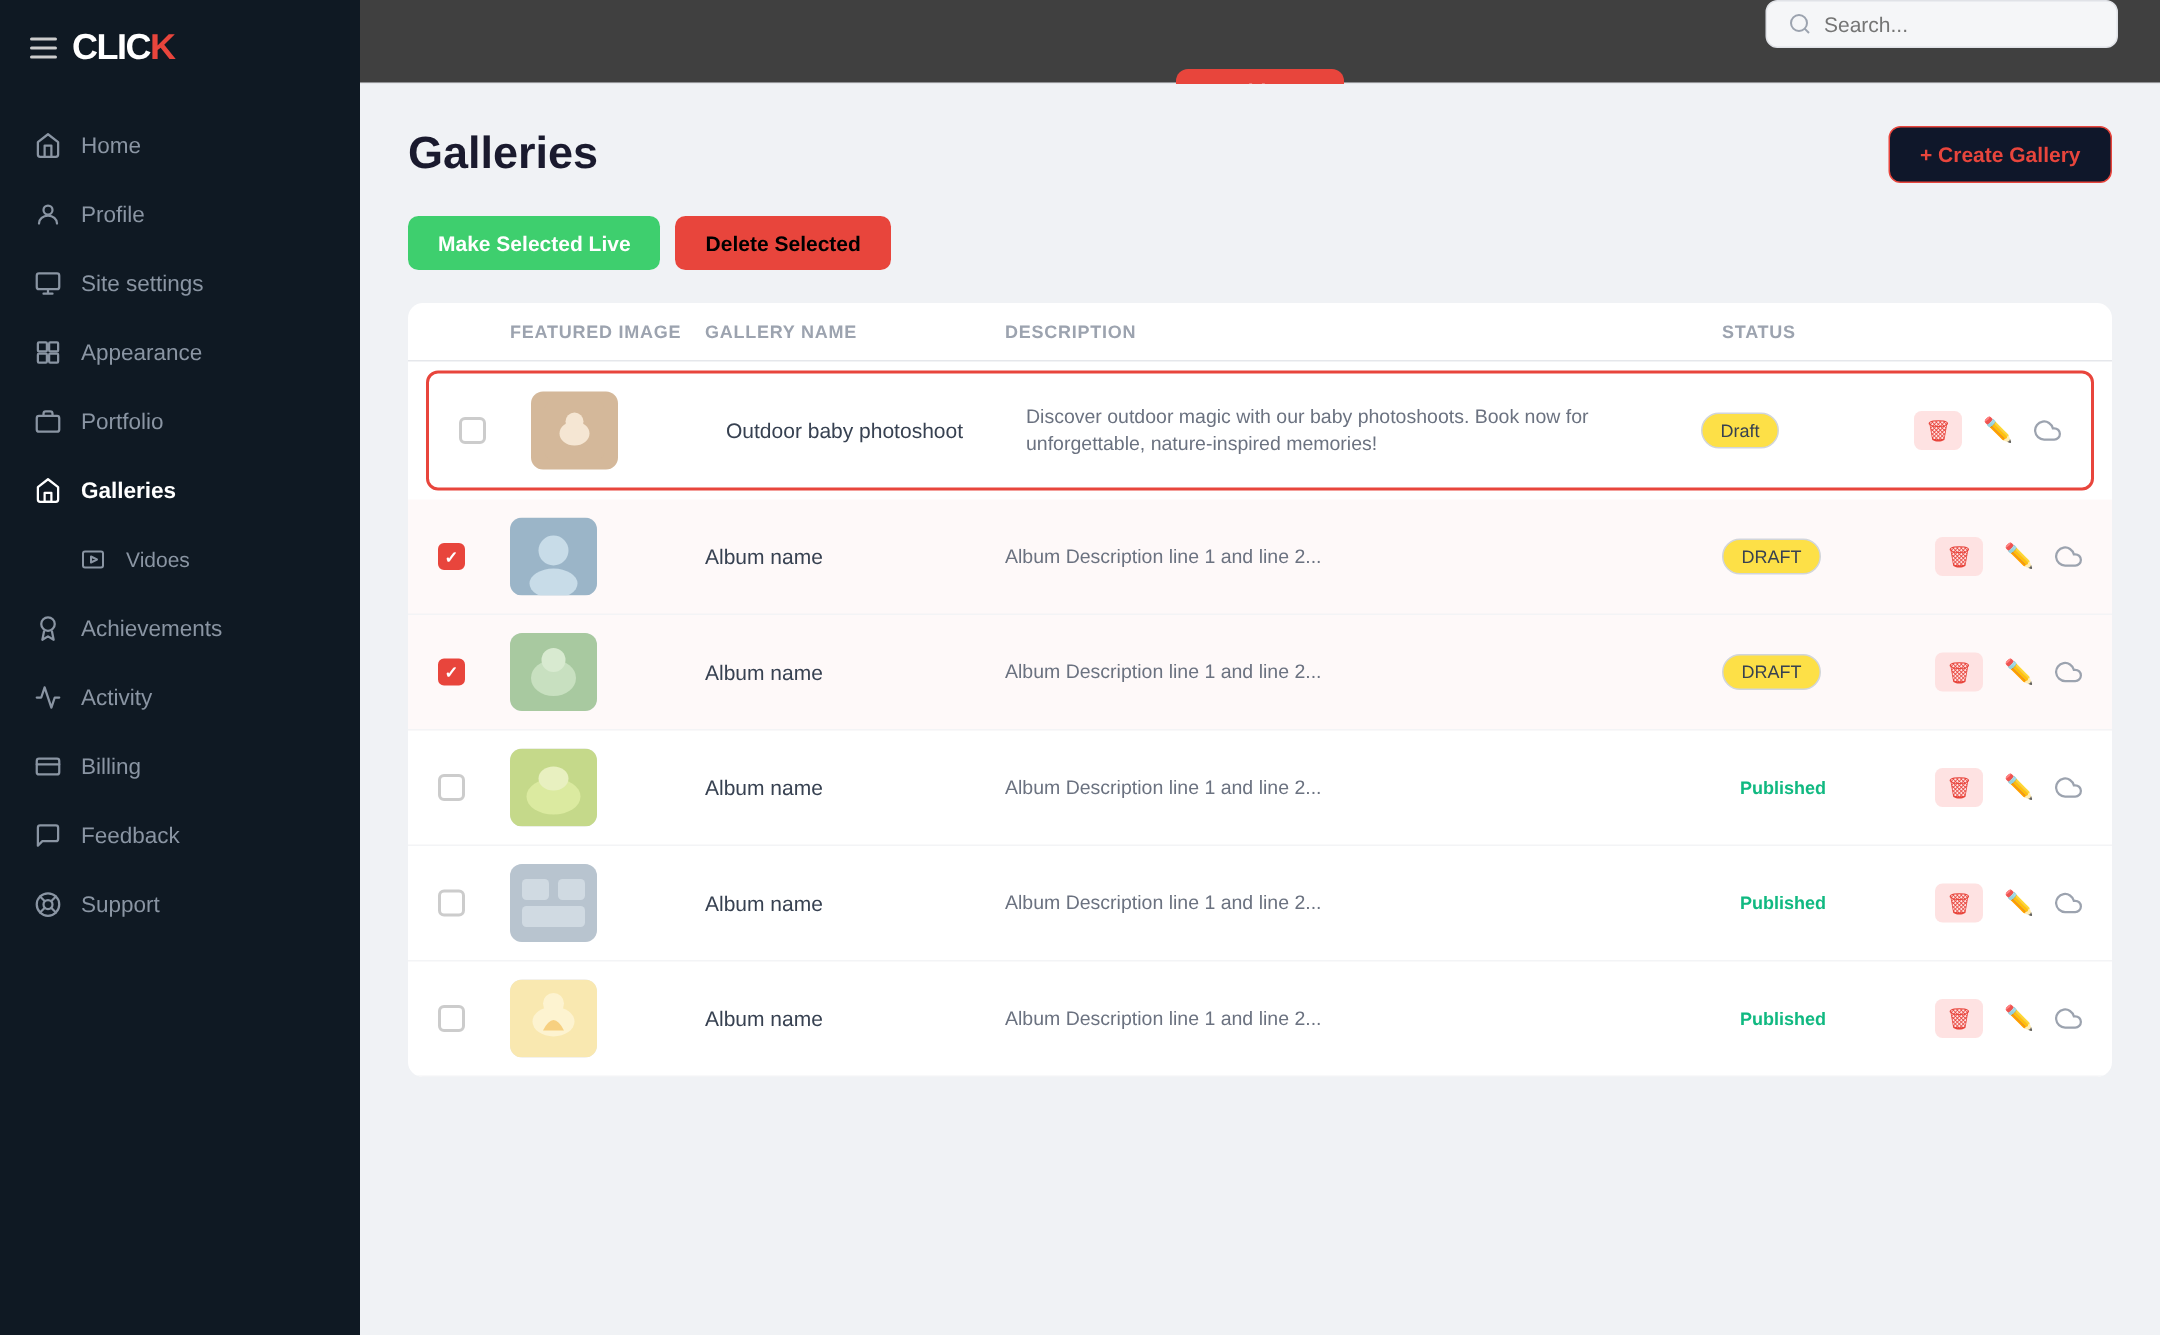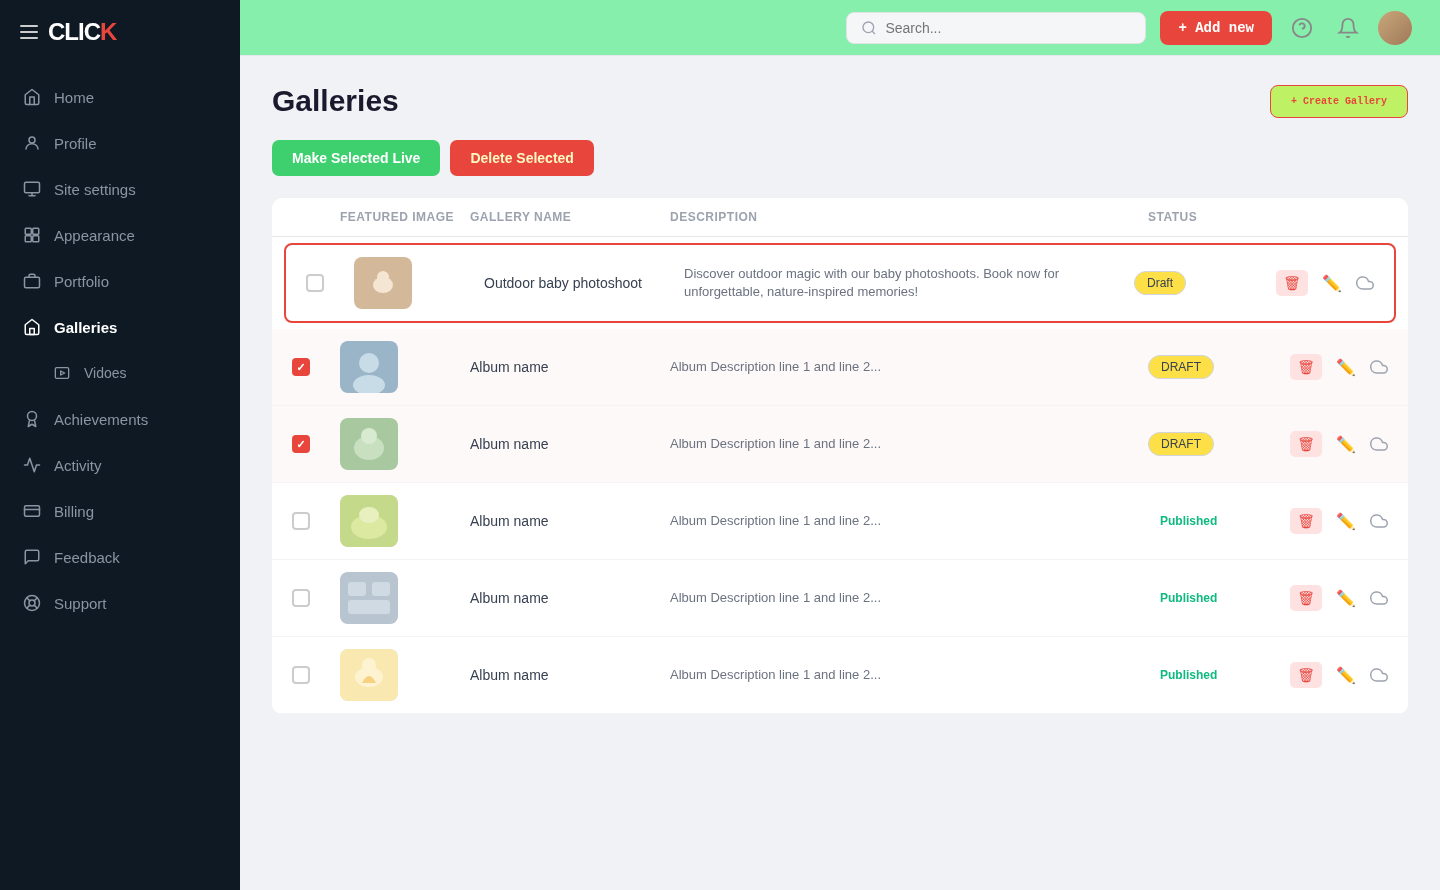--- a/index.html
+++ b/index.html
@@ -42,23 +42,24 @@
     .nav-item .nav-icon { width: 20px; height: 20px; display: flex; align-items: center; justify-content: center; flex-shrink: 0; }
     .nav-item.sub { padding-left: 52px; font-size: 14px; }
 
     
     .topbar {
       display: flex;
       align-items: center;
       gap: 14px;
       padding: 0 28px;
       height: 56px;
-      background: #86efac;
+      background: #404040;
       border-bottom: 1px solid #e5e7eb;
       flex-shrink: 0;
+      flex-direction: column;
     }
     .search-box {
       display: flex;
       align-items: center;
       background: #f5f6f8;
       border: 1px solid #e0e2e7;
       border-radius: 8px;
       padding: 7px 14px;
       gap: 8px;
       flex: 1;
@@ -100,52 +101,51 @@
 
     .page-header {
       display: flex;
       align-items: center;
       justify-content: space-between;
       margin-bottom: 22px;
     }
     .page-title { font-size: 30px; font-weight: 700; color: #1a1a2e; }
 
     .create-gallery-btn {
-      background: #bef264;
+      background: #0f172a;
       color: #e8453c;
       border: 1.5px solid #e8453c;
       border-radius: 8px;
       padding: 10px 20px;
-      font-size: 10px;
+      font-size: 14px;
       font-weight: 600;
       cursor: pointer;
       display: flex;
       align-items: center;
       gap: 6px;
-      font-family: Liberation Mono, monospace;
     }
 
     .action-buttons {
       display: flex;
       gap: 10px;
       margin-bottom: 22px;
     }
     .btn-make-live {
       background: #3ecf6e;
       color: #fff;
       border: none;
       border-radius: 7px;
       padding: 10px 20px;
       font-size: 14px;
       font-weight: 600;
       cursor: pointer;
     }
     .btn-delete {
       background: #e8453c;
-      color: #fef9c3;
+      color: #000000;
       border: none;
       border-radius: 7px;
       padding: 10px 20px;
       font-size: 14px;
       font-weight: 600;
       cursor: pointer;
     }
     .btn-report {
       background: #6b7280;
       color: #fff;

